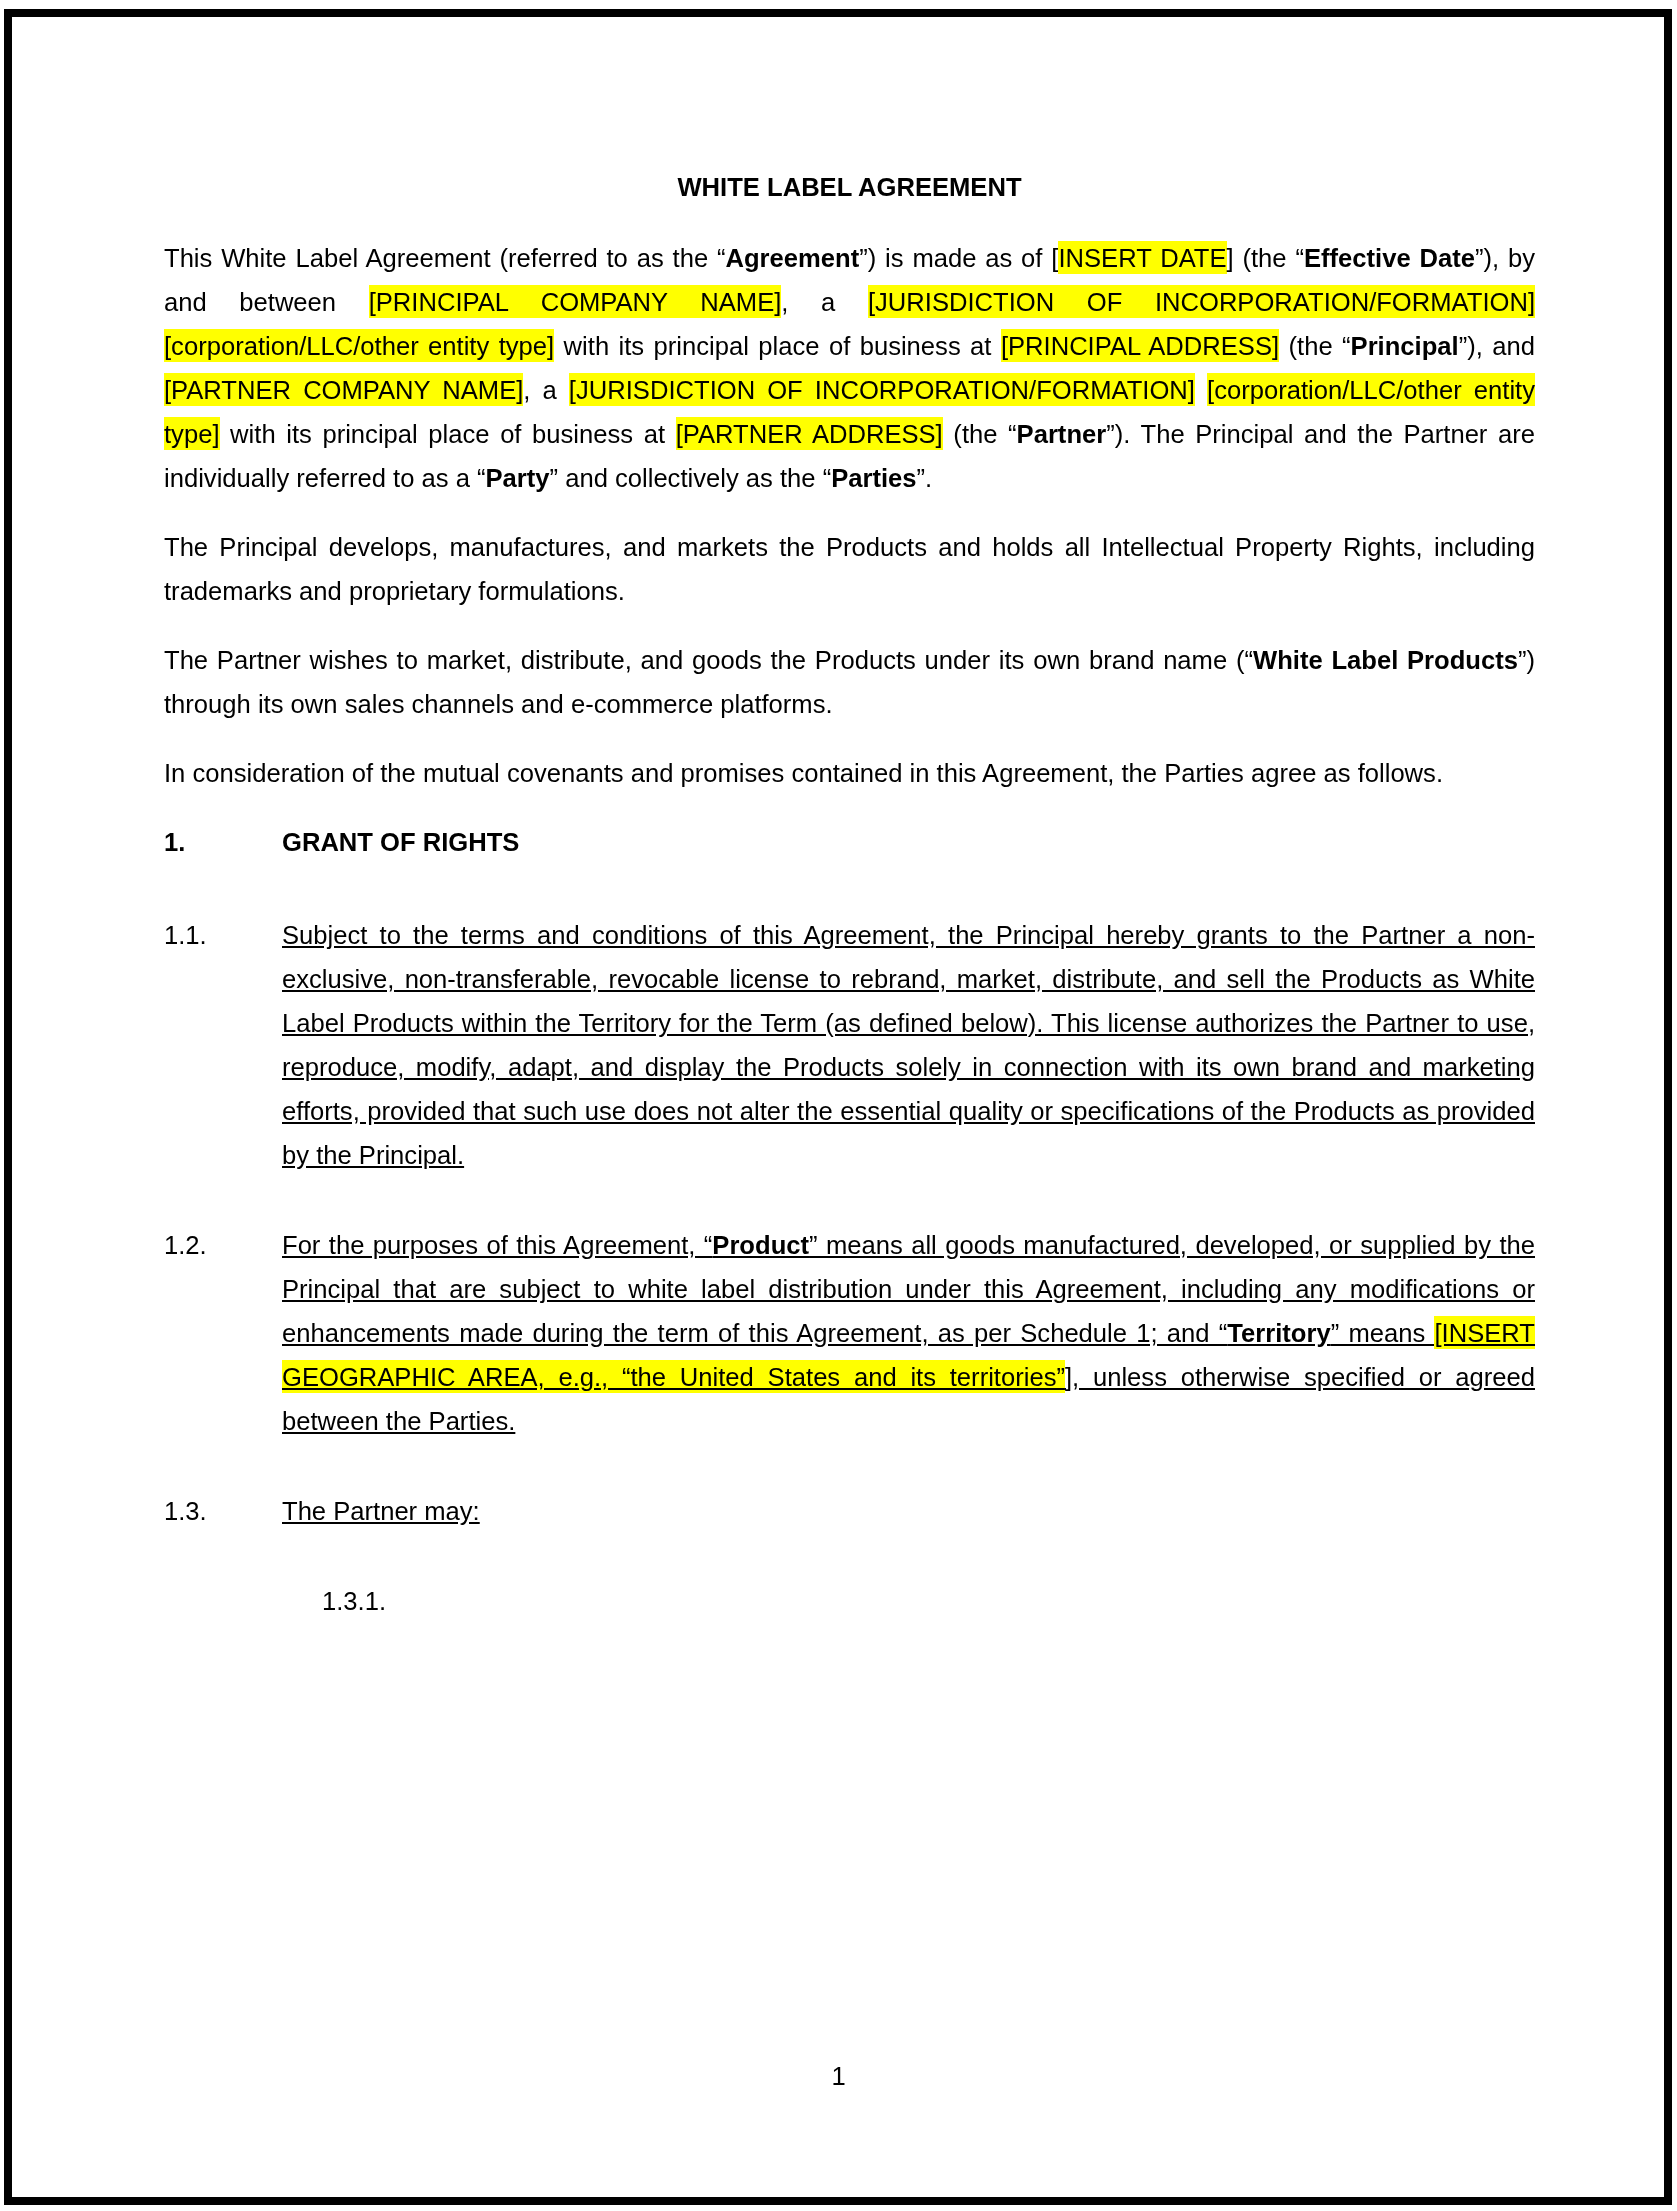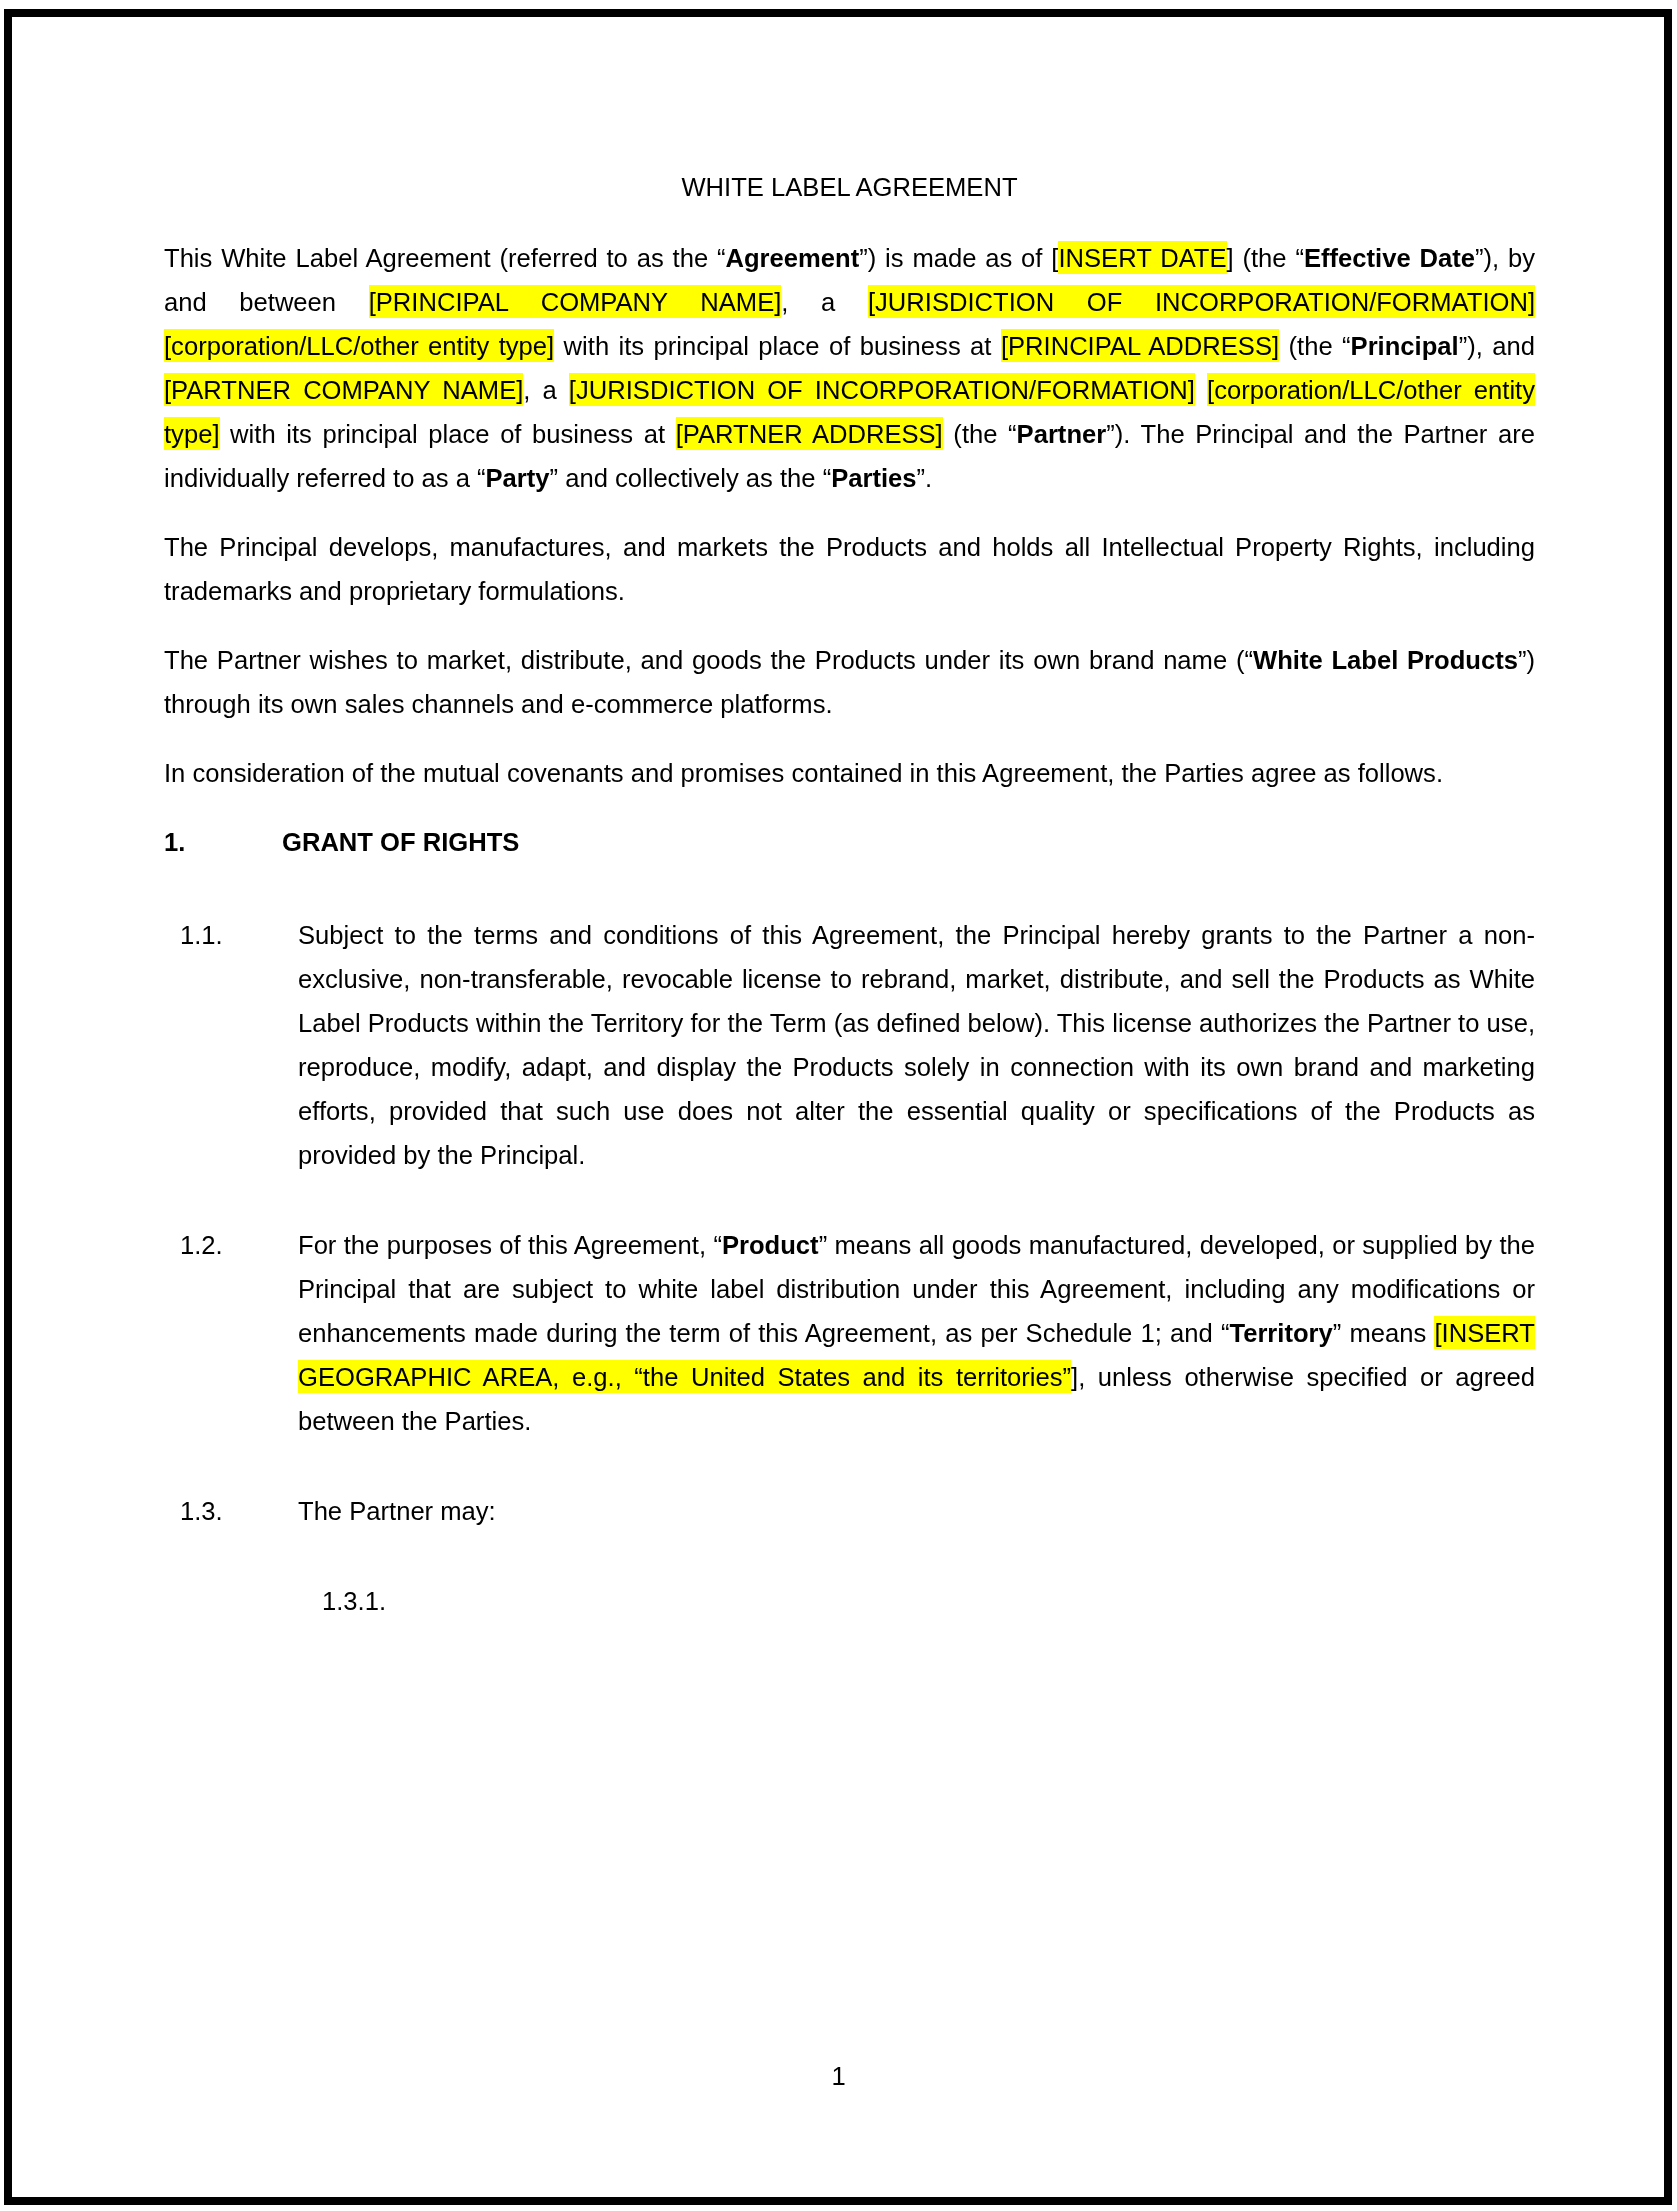--- a/index.html
+++ b/index.html
@@ -23,43 +23,44 @@
     pointer-events: none;
   }
   .content {
     position: absolute;
     left: 164px;
     top: 165px;
     width: 1371px;
   }
   .doc-title {
     text-align: center;
-    font-weight: normal;
+    font-weight: bold;
     line-height: 44px;
     margin: 0 0 26.5px 0;
   }
   .intro {
     text-align: justify;
     line-height: 44px;
     margin: 0 0 25px 0;
   }
   .heading {
     position: relative;
     padding-left: 118px;
     line-height: 44px;
     margin: 0 0 49px 0;
     font-weight: bold;
     text-align: left;
   }
   .item {
     position: relative;
     padding-left: 118px;
     line-height: 44px;
-    margin: 0 0 46px 16px;
+    margin: 0 0 46px 0;
     text-align: justify;
+    text-decoration: underline;
   }
   .subitem {
     position: relative;
     padding-left: 264px;
     line-height: 44px;
     margin: 0 0 46px 0;
     text-align: justify;
   }
   .num {
     position: absolute;

